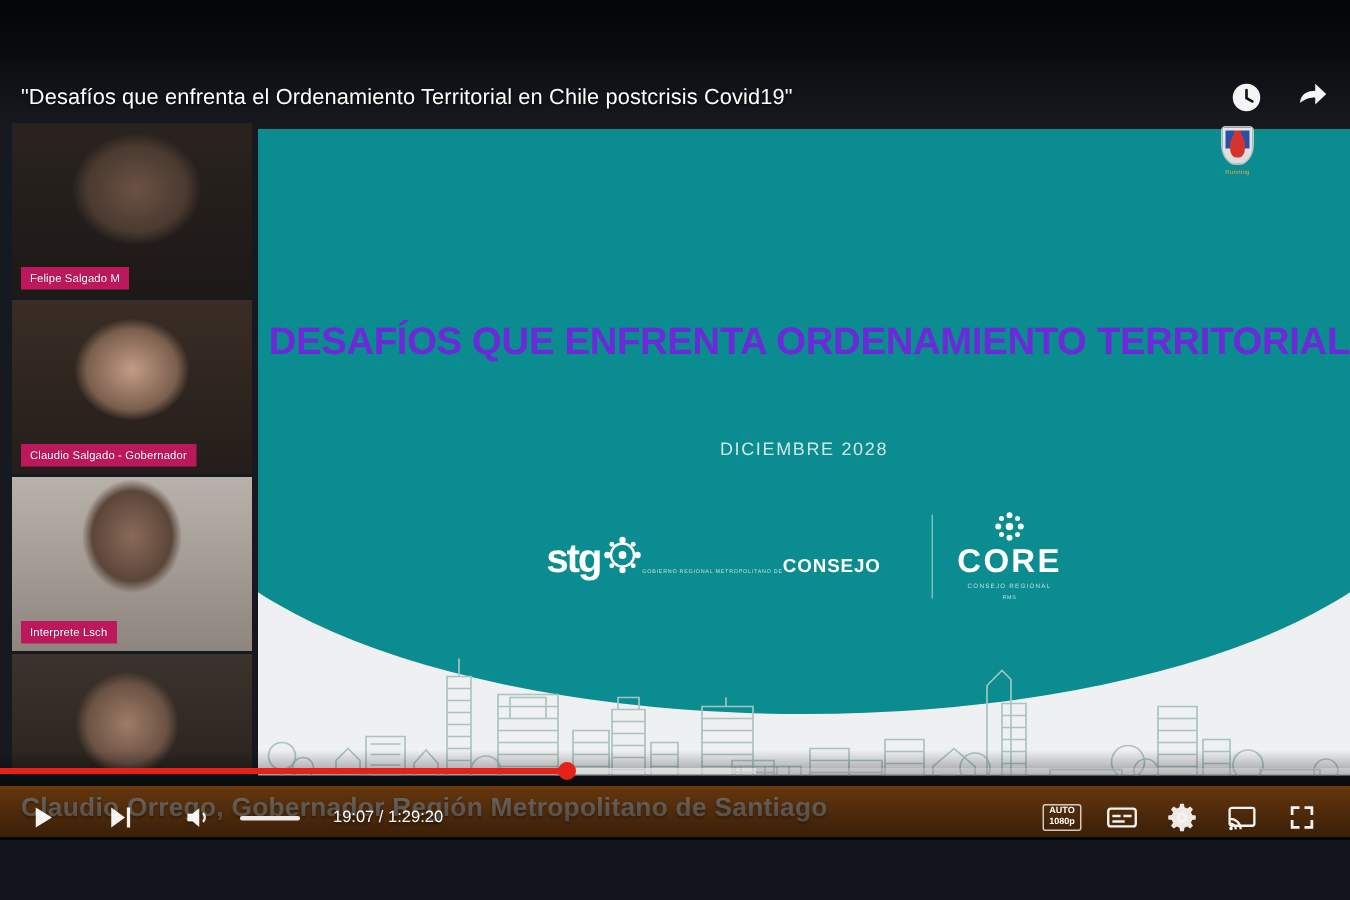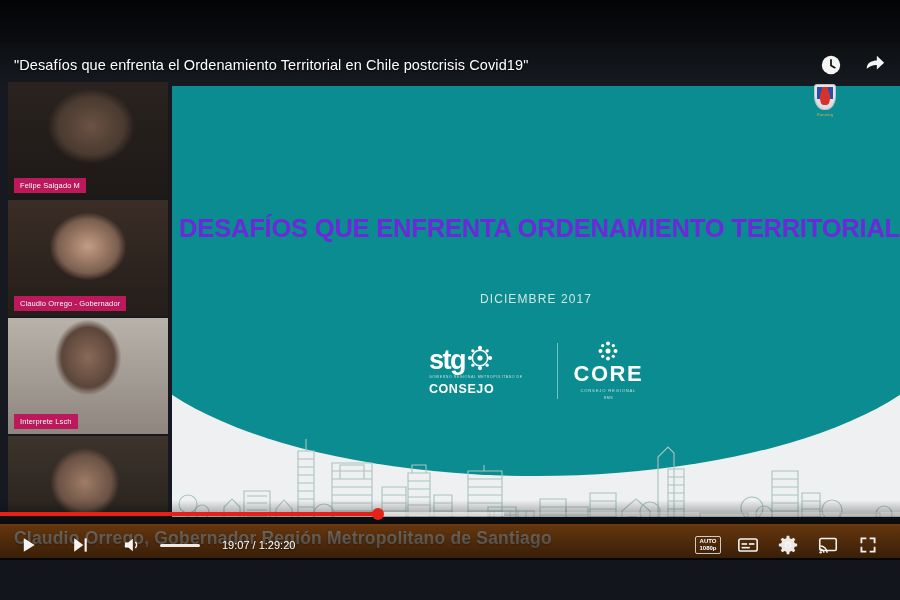--- a/index.html
+++ b/index.html
@@ -102,21 +102,21 @@
   .slide-sub1 { top: 180px; }
   .slide-sub2 { top: 206px; }
 
   
   .logos {
     position: absolute;
     left: 0; right: 0; top: 255px;
     display: flex; justify-content: center; align-items: center;
     gap: 0;
   }
-  .logo-stg { position: relative; padding-right: 18px; display:flex; flex-direction:column; align-items:flex-start; }
+  .logo-stg { position: relative; padding-right: 18px; display:flex; flex-direction:row; align-items:flex-end; }
   .stg-row { display: flex; align-items: flex-end; gap: 2px; }
   .stg-word { color: #ffffff; font-size: 27px; font-weight: bold; letter-spacing: -1.5px; line-height: .9; }
   .stg-mark { width: 26px; height: 26px; margin-bottom: 1px; }
   .stg-tiny { color: #bfe0de; font-size: 3.6px; letter-spacing: .5px; margin-top: 3px; text-align:center; line-height: 1.45; }
   .stg-big { color: #ffffff; font-size: 12.5px; font-weight: bold; letter-spacing: .6px; margin-top: 1px; }
   .divider { width: 1px; height: 56px; background: rgba(255,255,255,.45); margin: 0 16px; }
   .logo-core { display: flex; flex-direction: column; align-items: center; }
   .core-mark { width: 20px; height: 20px; margin-bottom: 2px; }
   .core-word { color: #ffffff; font-size: 22px; font-weight: bold; letter-spacing: 1.5px; line-height: 1; text-align: center; }
   .core-tiny { color: #bfe0de; font-size: 4.2px; letter-spacing: .8px; margin-top: 3px; }
@@ -219,37 +219,37 @@
 
   <div class="video-stage">
 
     <div class="strip">
       <div class="tile t1">
         <div class="tile-bg"></div>
         <div class="name-tag">Felipe Salgado M</div>
       </div>
       <div class="tile t2">
         <div class="tile-bg"></div>
-        <div class="name-tag">Claudio Orrego - Gobernador</div>
+        <div class="name-tag">Claudio Salgado - Gobernador</div>
       </div>
       <div class="tile t3">
         <div class="tile-bg"></div>
         <div class="name-tag">Interprete Lsch</div>
       </div>
       <div class="tile t4">
         <div class="tile-bg"></div>
 
       </div>
     </div>
 
     <div class="slide">
       <div class="teal"></div>
 
       <div class="slide-title">DESAFÍOS QUE ENFRENTA ORDENAMIENTO TERRITORIAL</div>
-      <div class="slide-sub2">DICIEMBRE 2017</div>
+      <div class="slide-sub2">DICIEMBRE 2028</div>
 
       <div class="logos">
         <div class="logo-stg">
           <div class="stg-row">
             <span class="stg-word">stg</span>
             <svg class="stg-mark" viewBox="0 0 32 32">
               <circle cx="16" cy="16" r="9.5" fill="none" stroke="#ffffff" stroke-width="2"></circle>
               <circle cx="16" cy="16" r="3.2" fill="#ffffff"></circle>
               <g fill="#ffffff">
                 <circle cx="16" cy="3.6" r="2.6"></circle>

